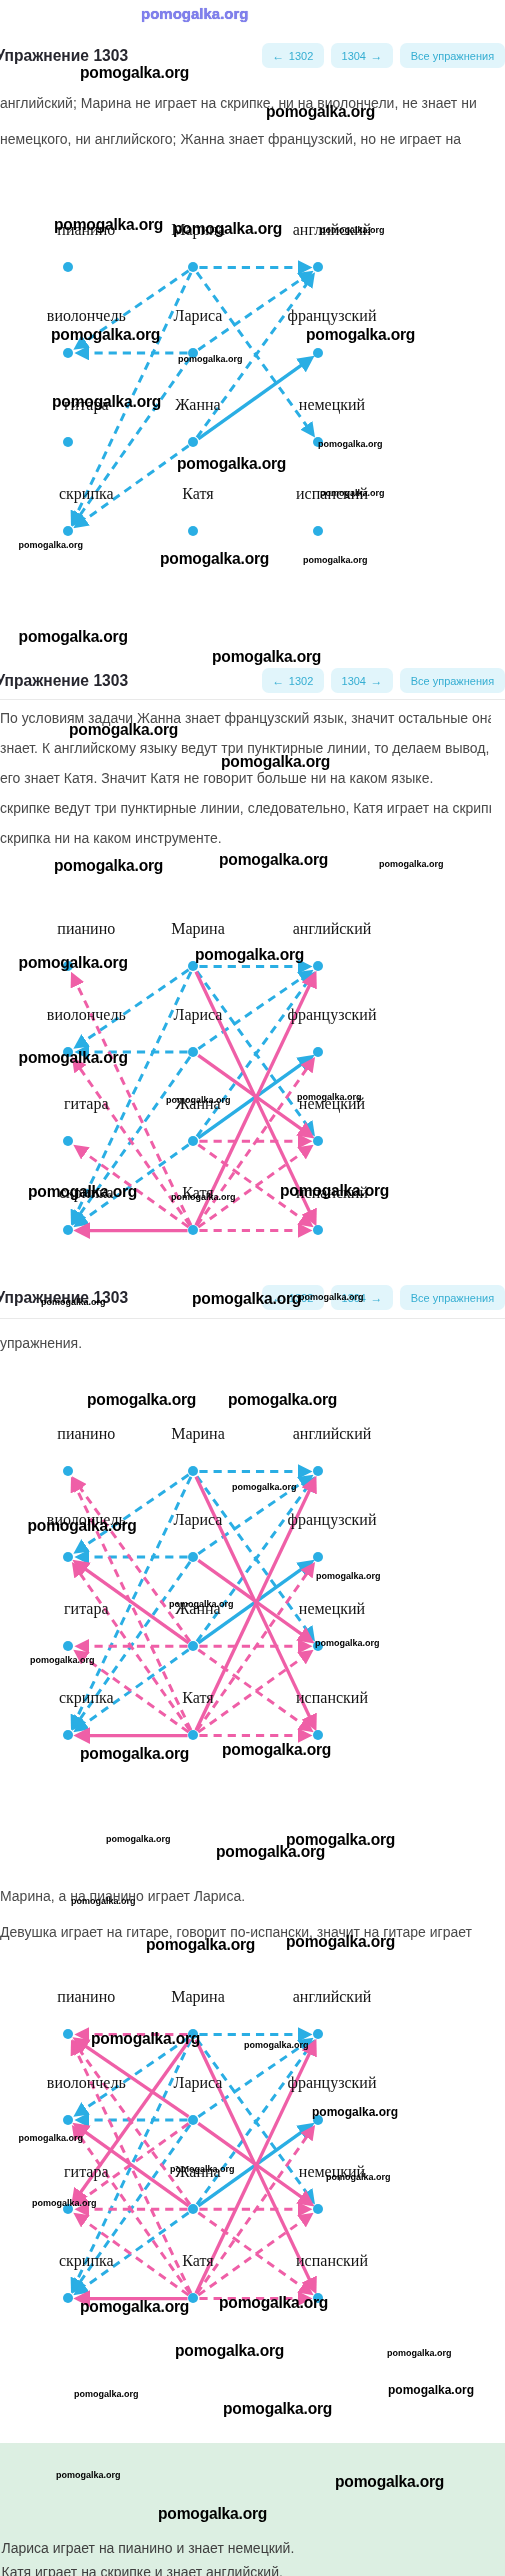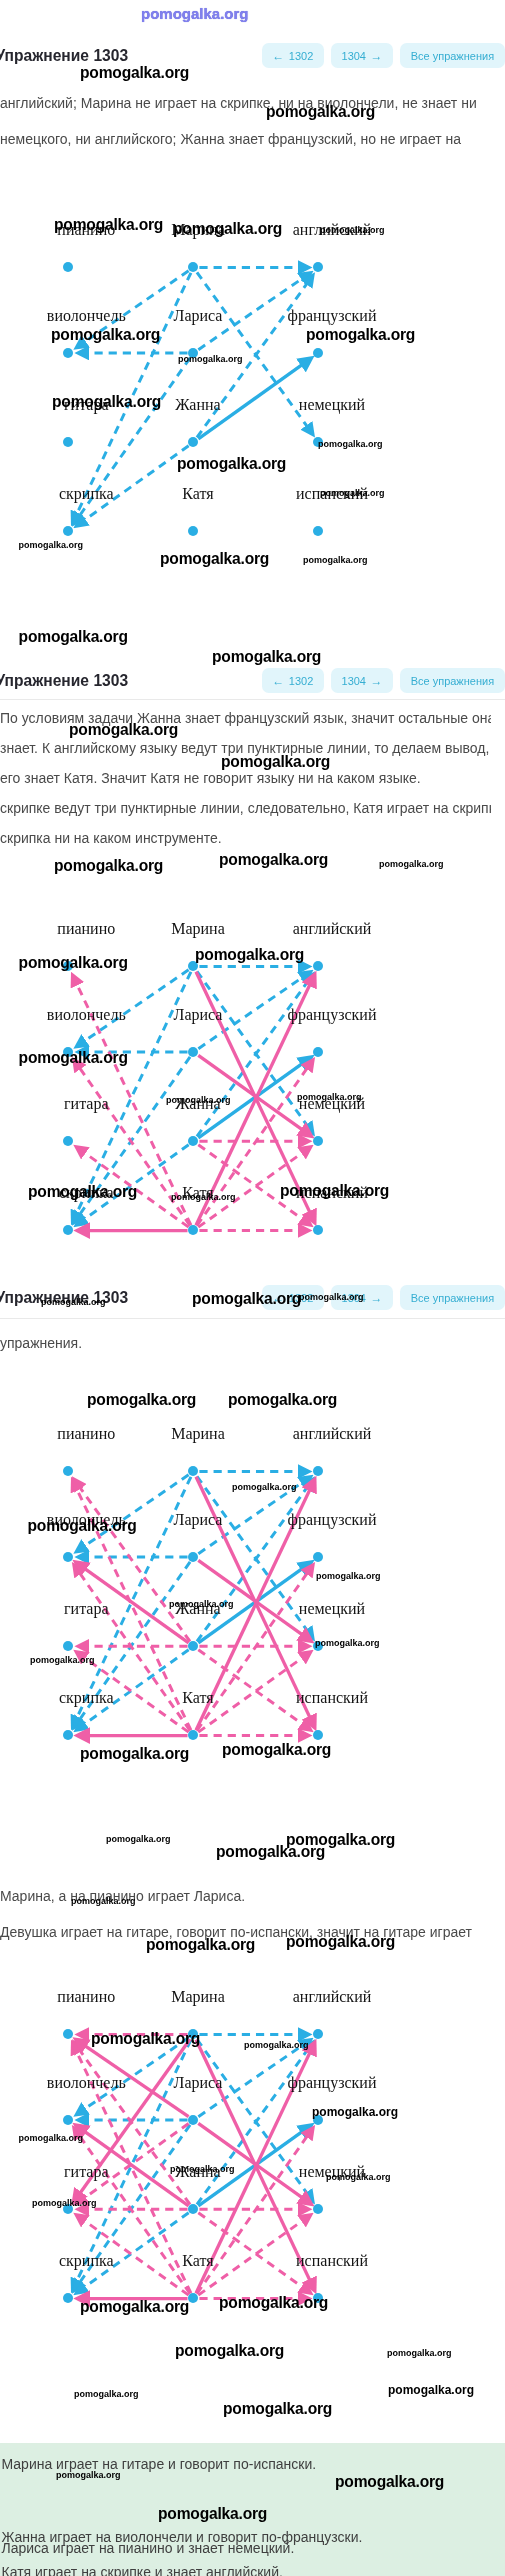--- a/index.html
+++ b/index.html
@@ -121,21 +121,21 @@
           <span class="arr">→</span>
         </button>
       <button class="nav-btn">Все упражнения</button>
     </div>
   </div>
   <div class="divider" style="top:699px;"></div>
 
   <div class="para lh40" style="top:703px;">
       <div class="tline">По условиям задачи Жанна знает французский язык, значит остальные она не</div>
       <div class="tline">знает. К английскому языку ведут три пунктирные линии, то делаем вывод, что</div>
-      <div class="tline">его знает Катя. Значит Катя не говорит языку ни на каком языке.</div>
+      <div class="tline">его знает Катя. Значит Катя не говорит больше ни на каком языке.</div>
       <div class="tline">скрипке ведут три пунктирные линии, следовательно, Катя играет на скрипке,</div>
       <div class="tline">скрипка ни на каком инструменте.</div>
     </div>
 
   <div class="diagram" style="top:892px;">
       <svg width="506" height="387" viewBox="0 0 680 520">
         <defs>
           <marker id="arr-cyan-d2" viewBox="0 0 10 10" refX="4" refY="5" markerWidth="5" markerHeight="5" orient="auto">
             <path d="M0,0 L10,5 L0,10 z" fill="#2aaee4"></path>
           </marker>
@@ -339,23 +339,21 @@
       <div class="nlabel" style="left: 265px; top: 28px;">английский</div>
       <div class="dot" style="left: 313px; top: 155px;"></div>
       <div class="nlabel" style="left: 265px; top: 114px;">французский</div>
       <div class="dot" style="left: 313px; top: 244px;"></div>
       <div class="nlabel" style="left: 265px; top: 203px;">немецкий</div>
       <div class="dot" style="left: 313px; top: 333px;"></div>
       <div class="nlabel" style="left: 265px; top: 292px;">испанский</div>
     </div>
 
   <div class="answer-box" id="answer-box">
-      <div class="answer-line" style="top: 13.4px;">Марина играет на гитаре и говорит по-испански.</div>
       <div class="answer-line" style="top: 69px; margin-top: 28px;">Лариса играет на пианино и знает немецкий.</div>
-      <div class="answer-line" style="top: 86px;">Жанна играет на виолончели и говорит по-французски.</div>
       <div class="answer-line" style="top: 121px;">Катя играет на скрипке и знает английский.</div>
     </div>
 
 <div class="wm t" style="left: 141px; top: 4.5px;">pomogalka.org</div>
     <div class="wm l" style="left: 80px; top: 64px;">pomogalka.org</div>
     <div class="wm l" style="left: 266px; top: 103px;">pomogalka.org</div>
     <div class="wm l" style="left: 54px; top: 216px;">pomogalka.org</div>
     <div class="wm l" style="left: 173px; top: 220px;">pomogalka.org</div>
     <div class="wm s" style="left: 320px; top: 225px;">pomogalka.org</div>
     <div class="wm l" style="left: 51px; top: 326px;">pomogalka.org</div>

